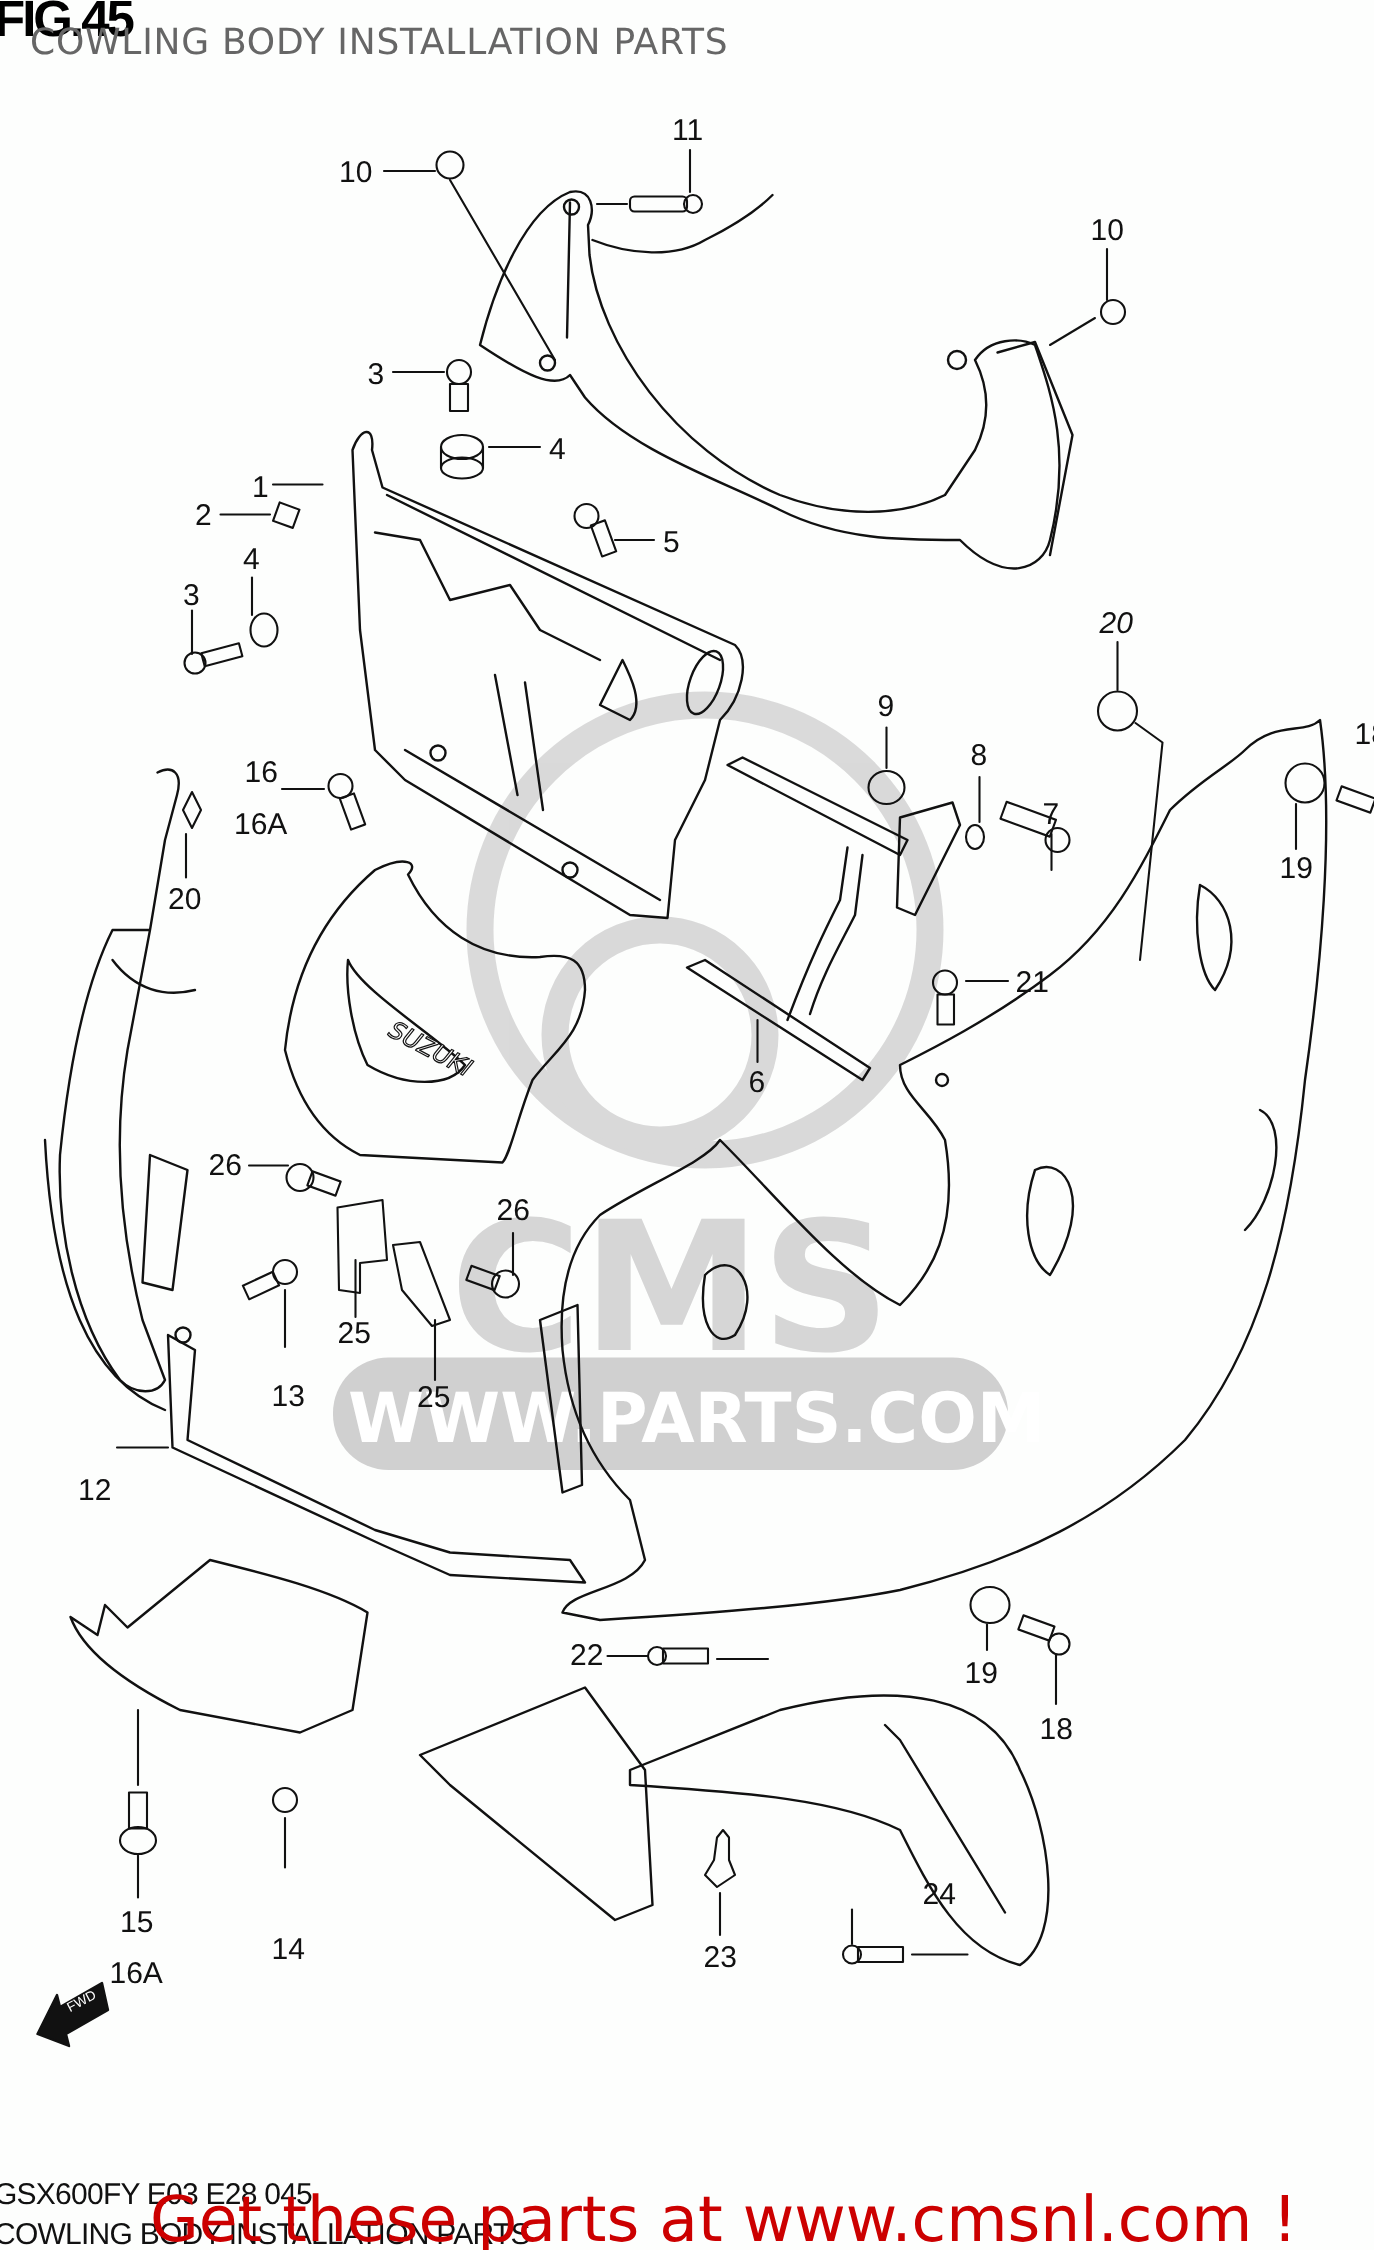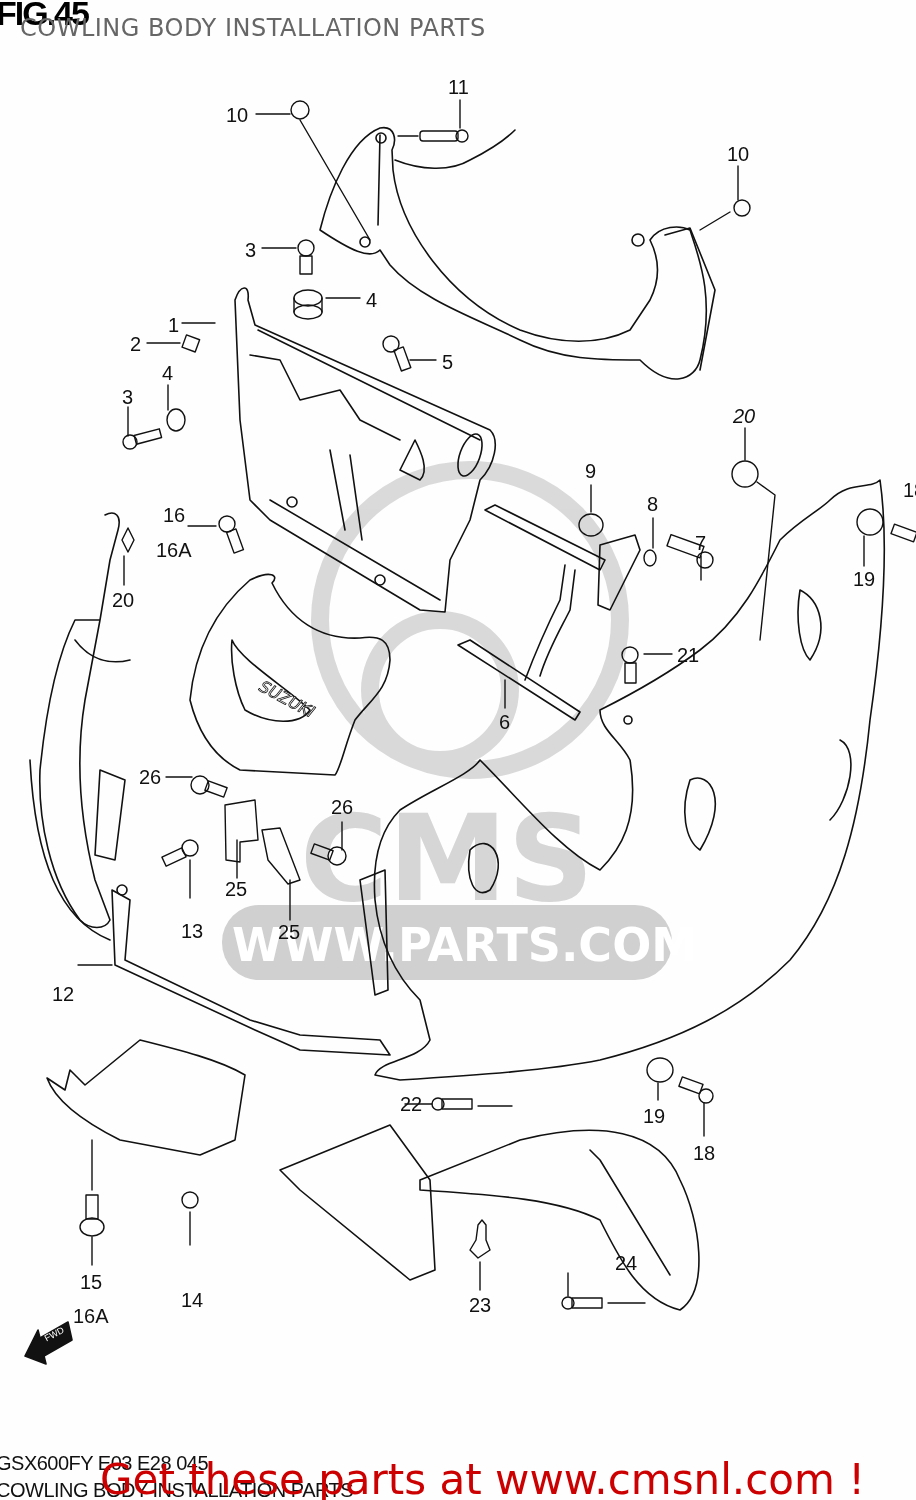--- a/index.html
+++ b/index.html
@@ -248,21 +248,21 @@
     <span class="callout" style="left: 163px; top: 505px;">16</span>
     <span class="callout" style="left: 156px; top: 540px;">16A</span>
     <span class="callout" style="left: 73px; top: 1306px;">16A</span>
     <span class="callout" style="left: 112px; top: 590px;">20</span>
     <span class="callout" style="left: 903px; top: 480px;">18</span>
     <span class="callout" style="left: 693px; top: 1143px;">18</span>
     <span class="callout" style="left: 853px; top: 569px;">19</span>
     <span class="callout" style="left: 643px; top: 1106px;">19</span>
     <span class="callout" style="left: 733px; top: 406px; font-style: italic;">20</span>
     <span class="callout" style="left: 677px; top: 645px;">21</span>
-    <span class="callout" style="left: 380px; top: 1094px; margin-left: 20px;">22</span>
+    <span class="callout" style="left: 380px; top: 1094px;">22</span>
     <span class="callout" style="left: 469px; top: 1295px;">23</span>
     <span class="callout" style="left: 586px; top: 1253px; margin-left: 29px;">24</span>
     <span class="callout" style="left: 225px; top: 879px;">25</span>
     <span class="callout" style="left: 278px; top: 922px;">25</span>
     <span class="callout" style="left: 139px; top: 767px;">26</span>
     <span class="callout" style="left: 331px; top: 797px;">26</span>
   </div>
 
 <div class="footer-model">GSX600FY E03 E28 045</div>
 <div class="footer-title">COWLING BODY INSTALLATION PARTS</div>

